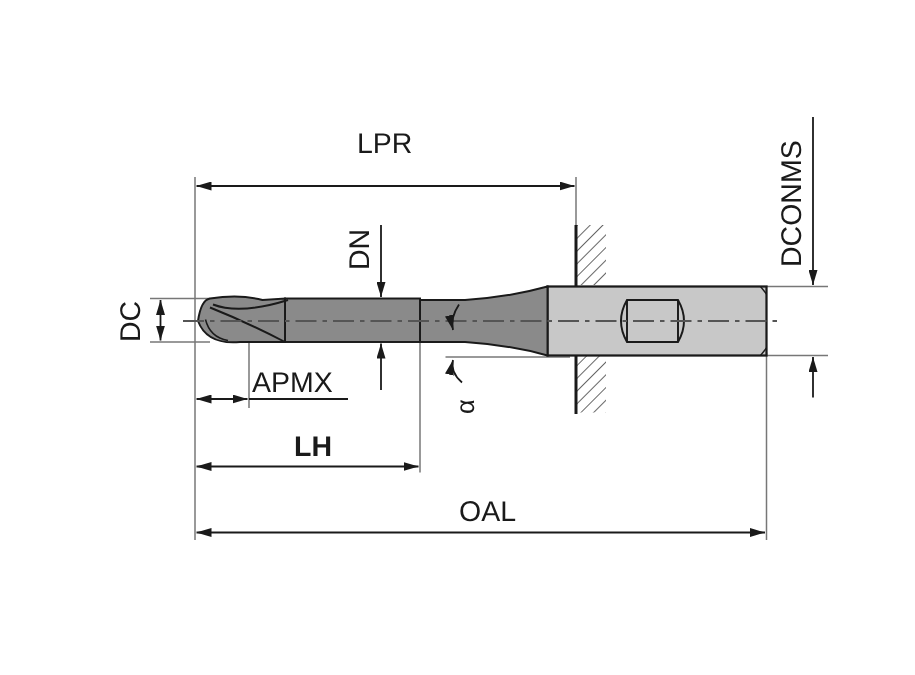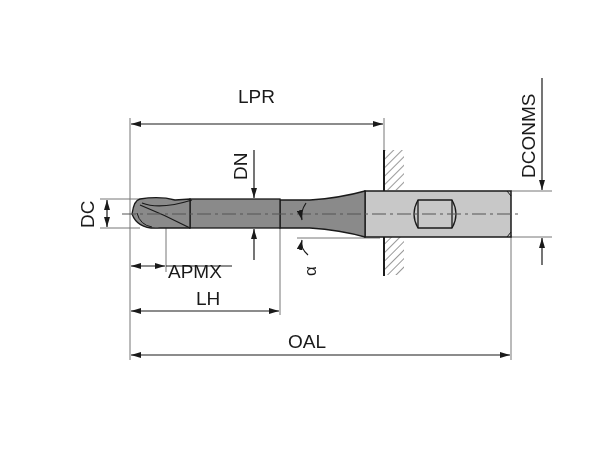--- a/index.html
+++ b/index.html
@@ -74,17 +74,17 @@
     <line x1="542" y1="78" x2="542" y2="190" marker-end="url(#arr)"></line>
     <line x1="542" y1="265" x2="542" y2="238" marker-end="url(#arr)"></line>
     <path d="M306,203 Q300,212 302,220" marker-end="url(#arr)"></path>
     <path d="M308,255 Q300,248 302,240" marker-end="url(#arr)"></path>
   </g>
 </svg>
 
 <div class="lbl" style="left:238px;top:87px;">LPR</div>
 <div class="lbl rot" style="left:231px;top:180px;">DN</div>
 <div class="lbl rot" style="left:78px;top:228px;">DC</div>
-<div class="lbl" style="left:168px;top:262px;">APMX</div>
-<div class="lbl" style="left:196px;top:289px;">LH</div>
-<div class="lbl" style="left:288px;top:332px;">OAL</div>
+<div class="lbl" style="left:168px;top:246px;">APMX</div>
+<div class="lbl" style="left:196px;top:289px;font-weight:bold;">LH</div>
+<div class="lbl" style="left:306px;top:332px;">OAL</div>
 <div class="lbl rot" style="left:519px;top:178px;">DCONMS</div>
 <div class="lbl rot" style="left:302px;top:276px;font-size:17px;">α</div>
 
 </body></html>

